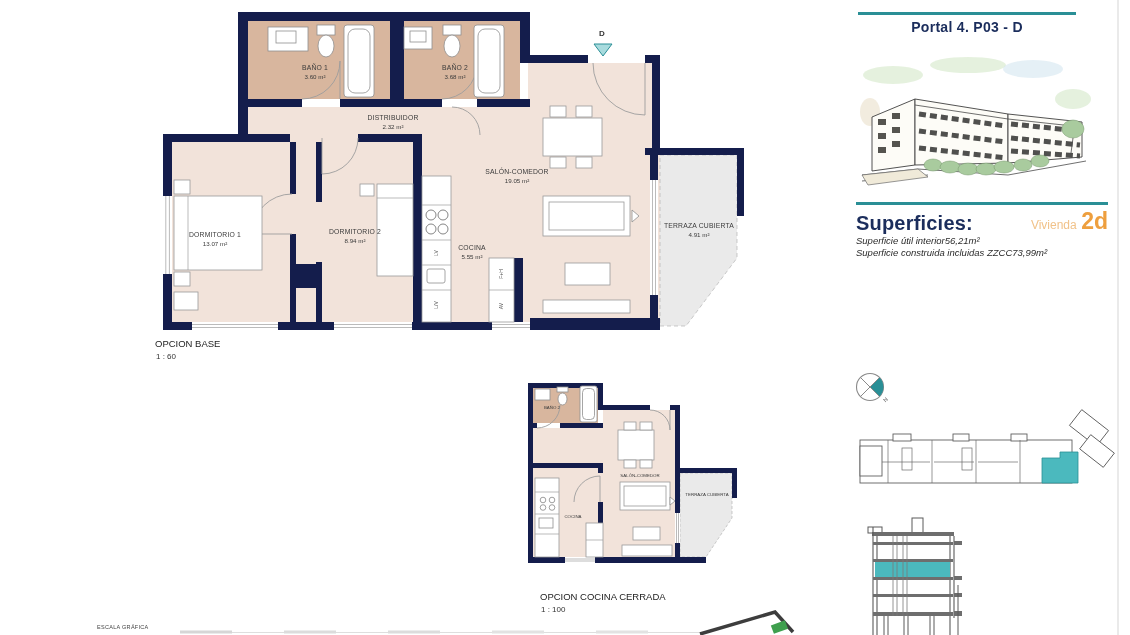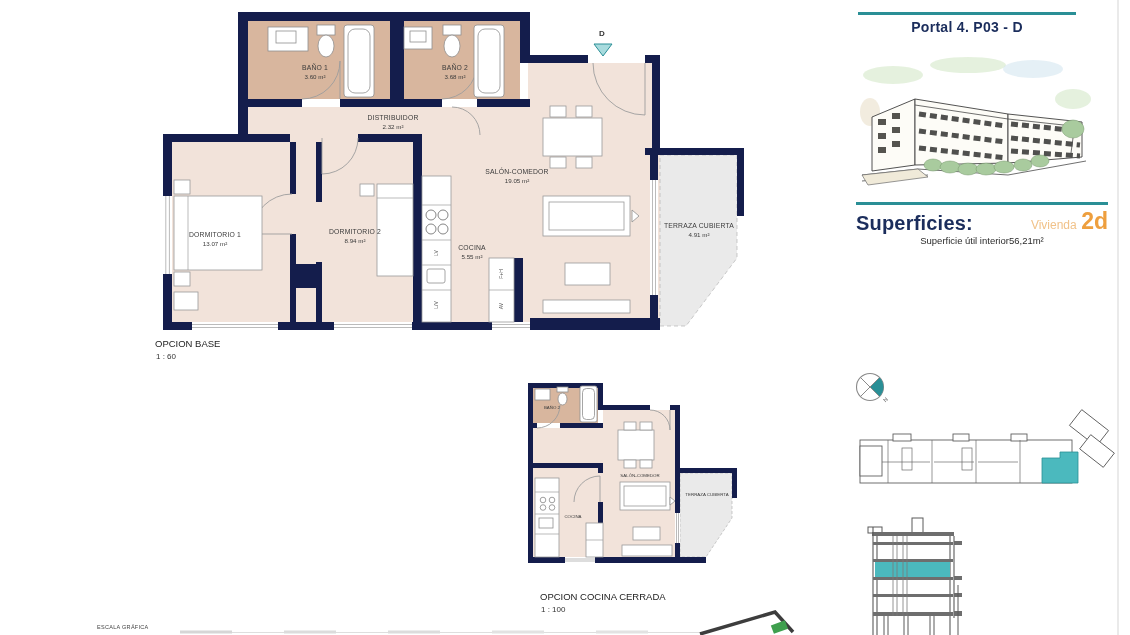--- a/index.html
+++ b/index.html
@@ -35,22 +35,22 @@
   .teal-rule{height:3px;background:#2a8f96;}
   .portal-title{margin-top:4px;text-align:center;font-size:14px;font-weight:bold;
                 color:#1b2d5c;letter-spacing:.3px;}
   .surfaces{position:absolute;left:856px;top:202px;width:252px;}
   .surfaces .teal-rule{height:3px;margin-bottom:3px;}
   .surf-head{display:flex;justify-content:space-between;align-items:flex-end;}
   .surf-title{font-size:20px;font-weight:bold;color:#1b2d5c;letter-spacing:.2px;}
   .viv{white-space:nowrap;margin-left:28px;}
   .viv-label{font-size:12px;color:#f1c289;}
   .viv-code{font-size:23px;font-weight:bold;color:#ee9f3e;}
-  .surf-row{display:flex;justify-content:center;font-size:9.5px;color:#2b2b2b;
-            line-height:12.2px;}
+  .surf-row{display:flex;justify-content:flex-start;font-size:9.5px;color:#2b2b2b;
+            line-height:12.2px;font-style:italic;}
   .escala{position:absolute;left:97px;top:624px;font-size:5.5px;color:#444;letter-spacing:.3px;}
 </style>
 </head>
 <body>
 
 <div class="page">
 
 <svg width="1130" height="635" viewBox="0 0 1130 635">
 
   <g>
@@ -430,16 +430,20 @@
   <div class="surfaces">
     <div class="teal-rule"></div>
     <div class="surf-head">
       <span class="surf-title">Superficies:</span>
       <span class="viv"><span class="viv-label">Vivienda</span> <span class="viv-code">2d</span></span>
     </div>
     <div class="surf-row">
       <span>Superficie útil interior</span>
       <span>56,21m²</span>
     </div>
+    <div class="surf-row">
+      <span>Superficie construida incluidas ZZCC</span>
+      <span>73,99m²</span>
+    </div>
   </div>
 
   <div class="escala">ESCALA GRÁFICA</div>
 </div>
 
 </body></html>

